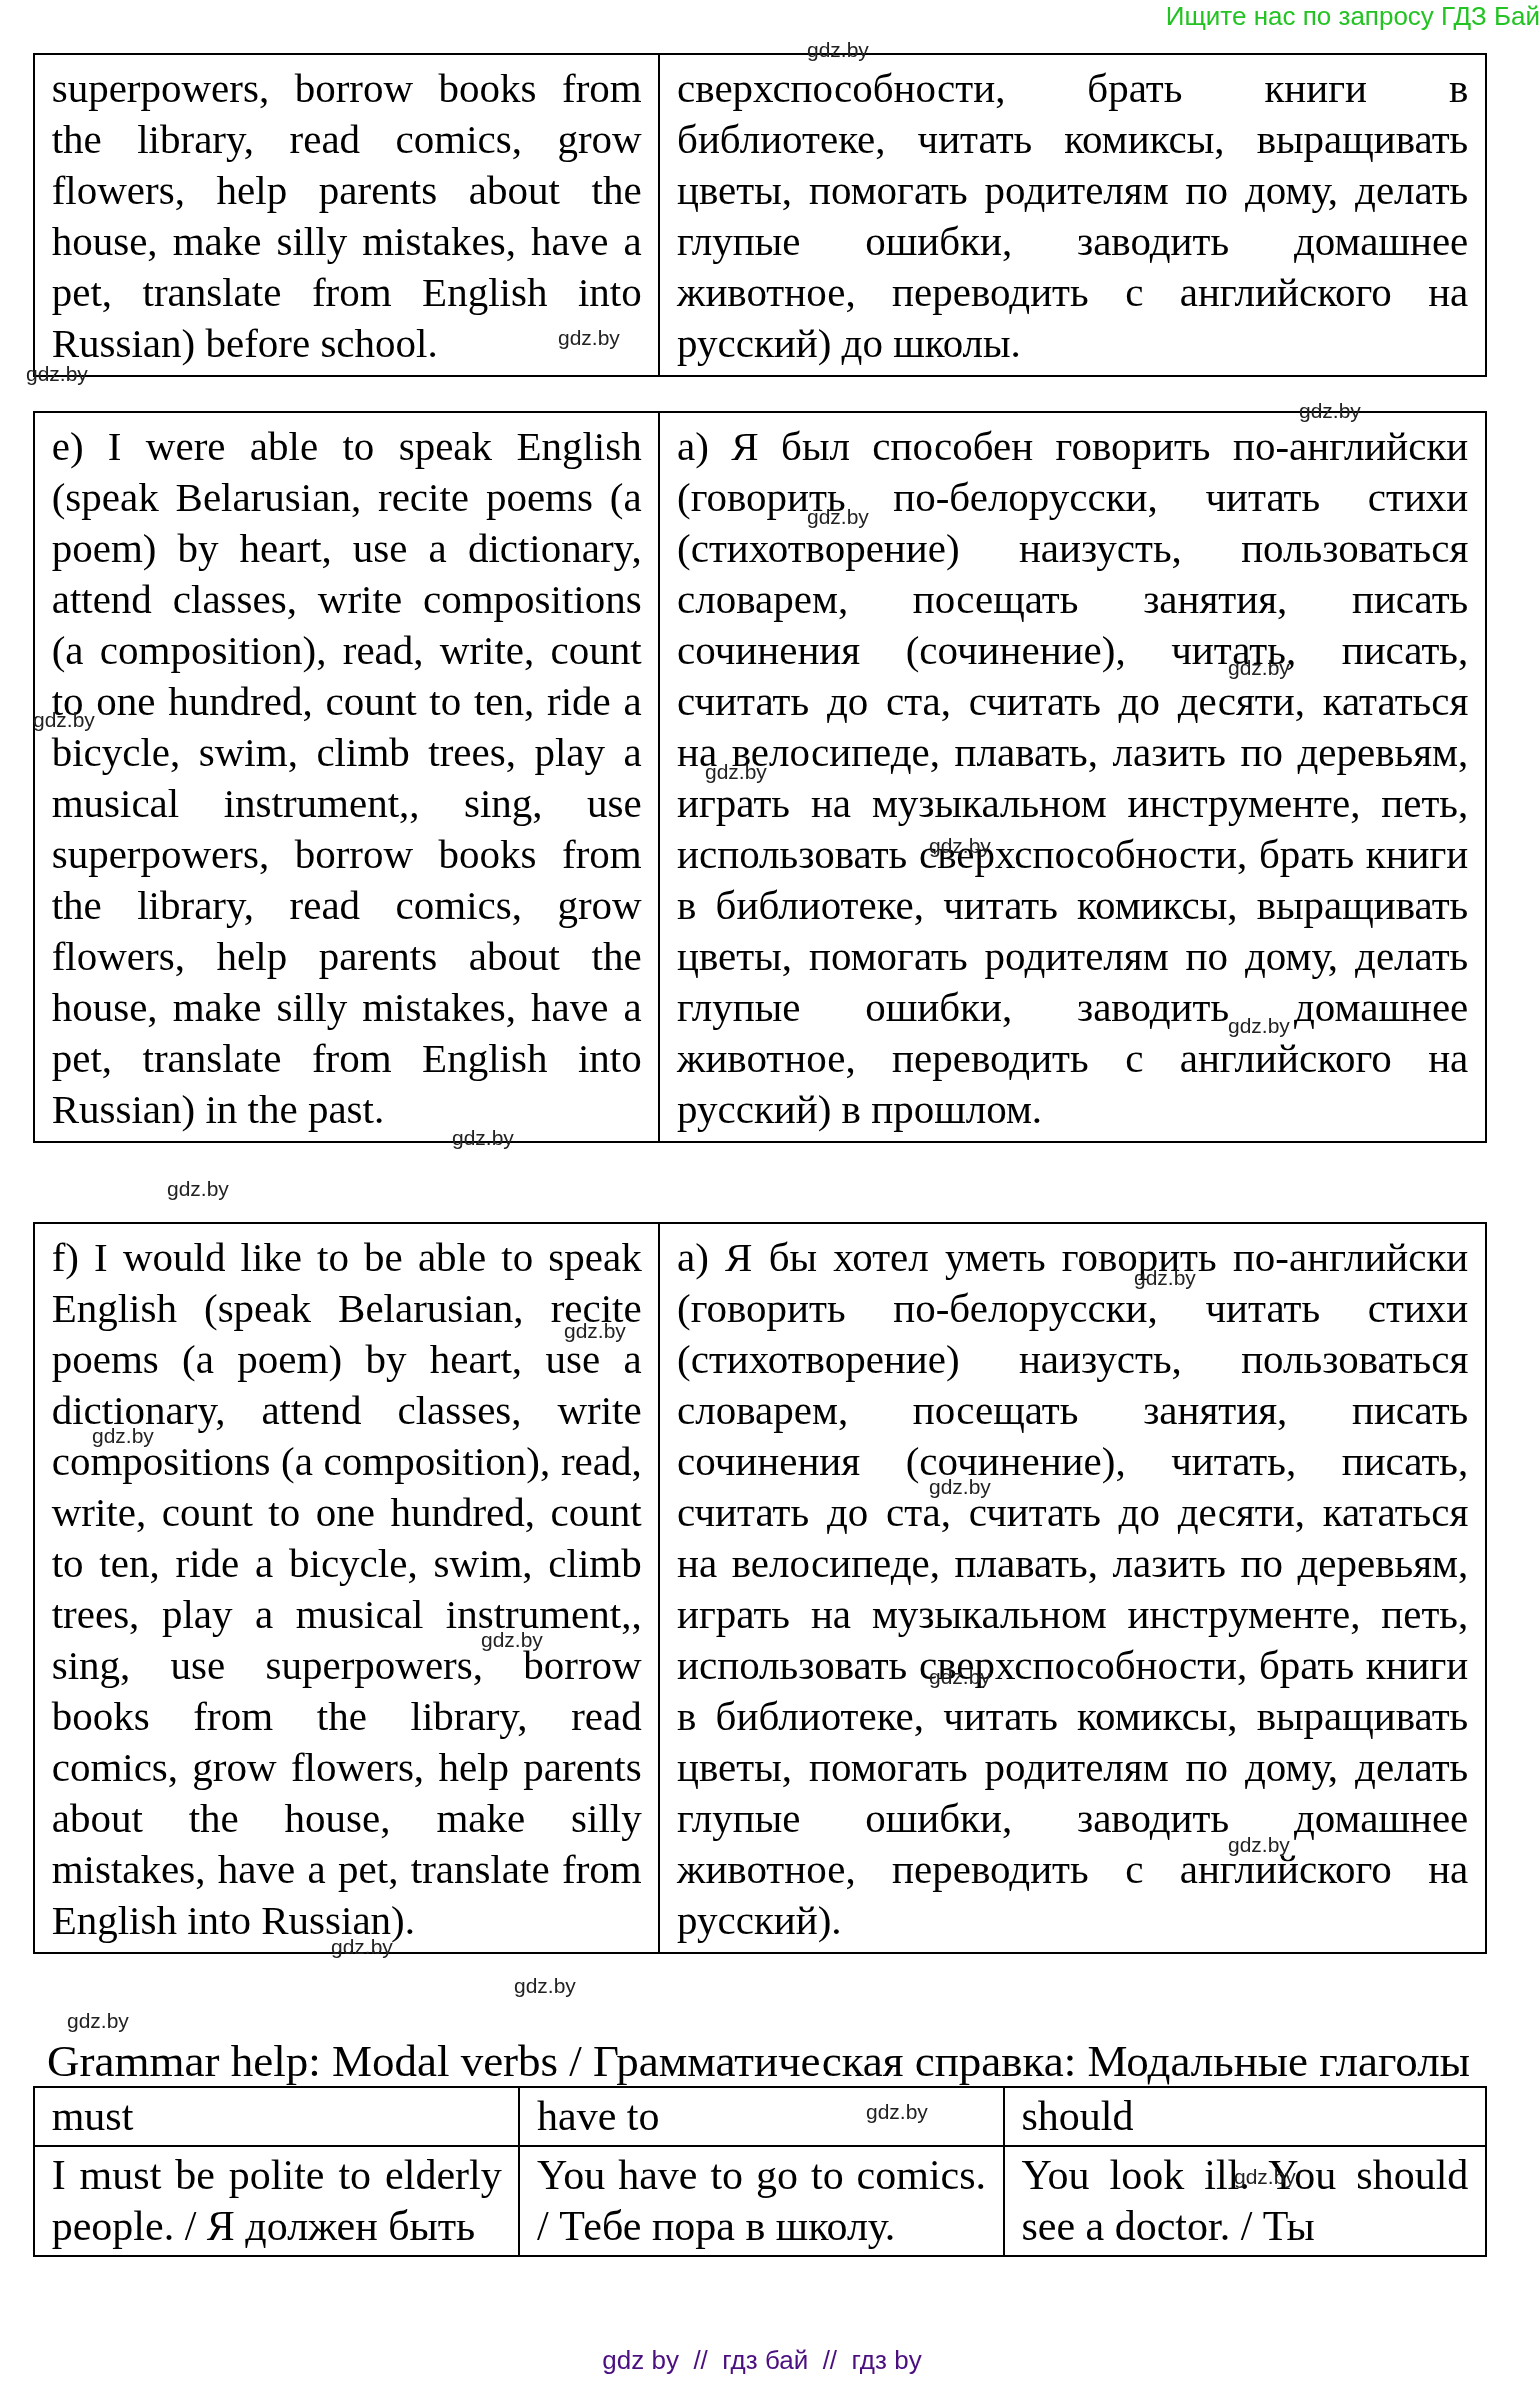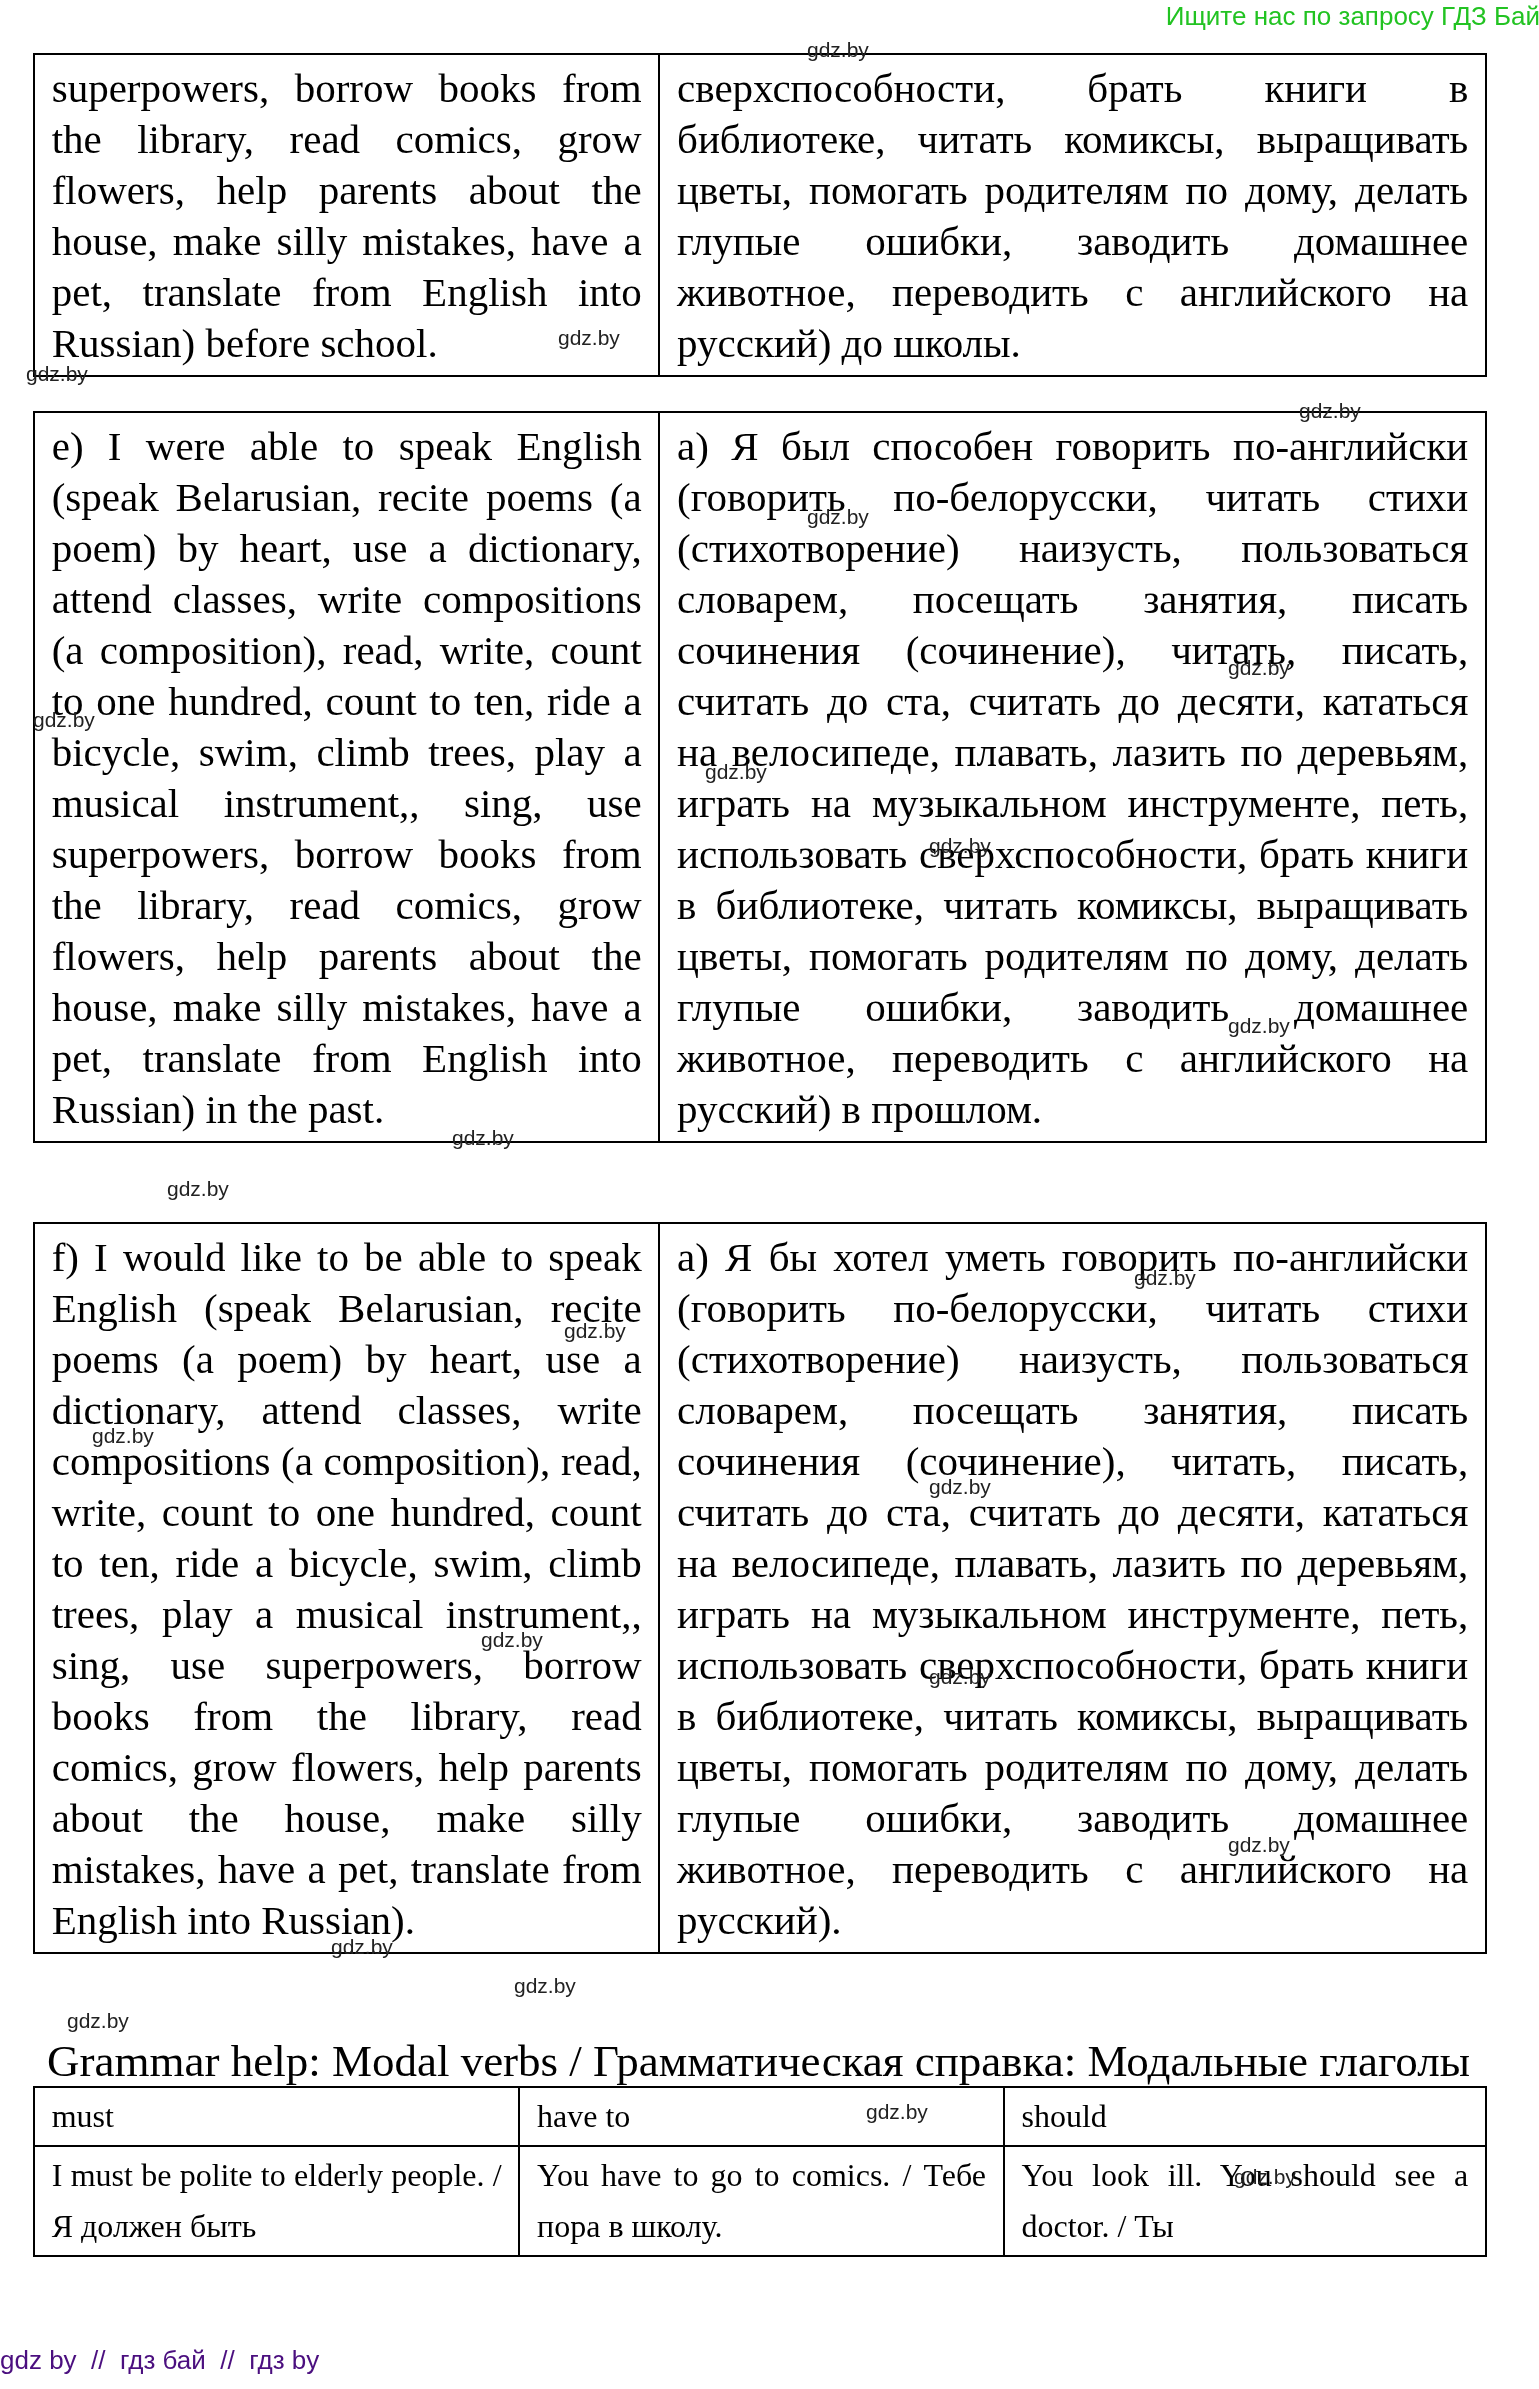--- a/index.html
+++ b/index.html
@@ -1,28 +1,28 @@
 <!DOCTYPE html>
 <html style="font-size:12px"><head>
 <meta charset="utf-8">
 <style>
   html, body { margin:0; padding:0; background:#fff; }
   body { width:1540px; height:2389px; position:relative; overflow:hidden;
          font-family:"Liberation Serif", serif; color:#000; }
   .banner { position:absolute; top:0; left:0; width:1540px; text-align:right;
             font-family:"Liberation Sans", sans-serif; font-size:26px; line-height:33px; }
-  .footer { position:absolute; top:2345px; left:0; width:1524px; 
+  .footer { position:absolute; top:2345px; left:0; width:1524px; text-align:center;
             font-family:"Liberation Sans", sans-serif; font-size:26px; white-space:pre; }
   .wm { position:absolute; font-family:"Liberation Sans", sans-serif; font-size:21px; color:#222; }
   table.pair { position:absolute; left:33px; width:1454px; border-collapse:collapse; table-layout:fixed; }
   table.pair td { border:2.3px solid #000; vertical-align:top; padding:7.6px 16.7px 6px 16.7px;
                   font-size:41px; line-height:51px; text-align:justify; text-align-last:left;margin-top:12px; }
   table.pair td.en { width:590px; }
   table.grammar { position:absolute; left:33px; top:2086px; width:1454px; border-collapse:collapse; table-layout:fixed; }
-  table.grammar td { border:2.3px solid #000; vertical-align:top; padding:3px 16.7px; font-size:32px; line-height:51px;
+  table.grammar td { border:2.3px solid #000; vertical-align:top; padding:3px 16.7px; font-size:42px; line-height:51px;
                      text-align:justify; }
   .gh { position:absolute; left:47px; top:2036px; font-size:45px; line-height:51px; white-space:nowrap; }
 </style>
 </head>
 <body>
 
 <div class="banner" style="color:#22c322">Ищите нас по запросу ГДЗ Бай</div>
 
 <table class="pair" style="top:53px">
   <tbody>

